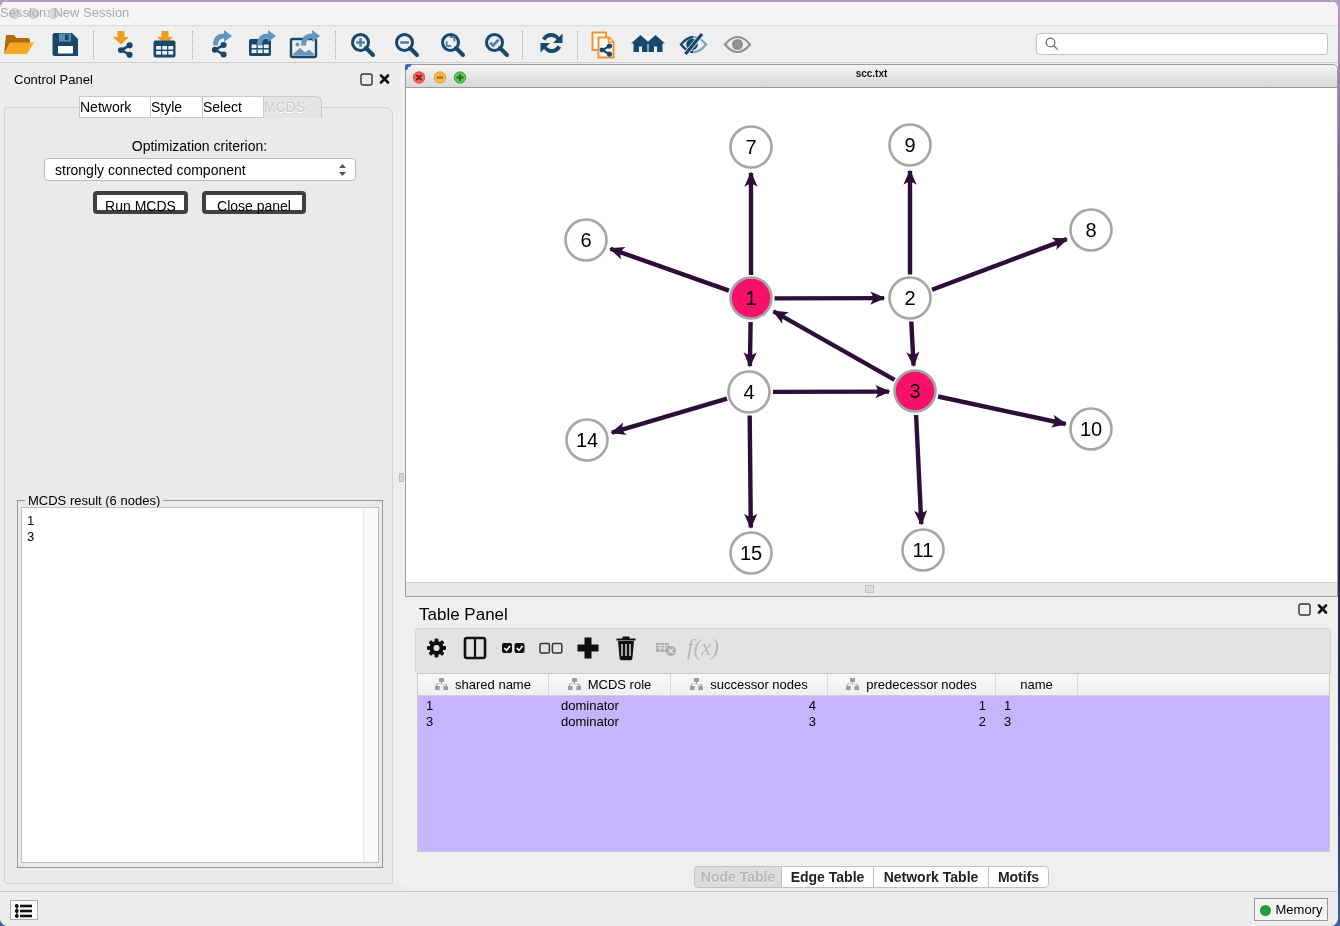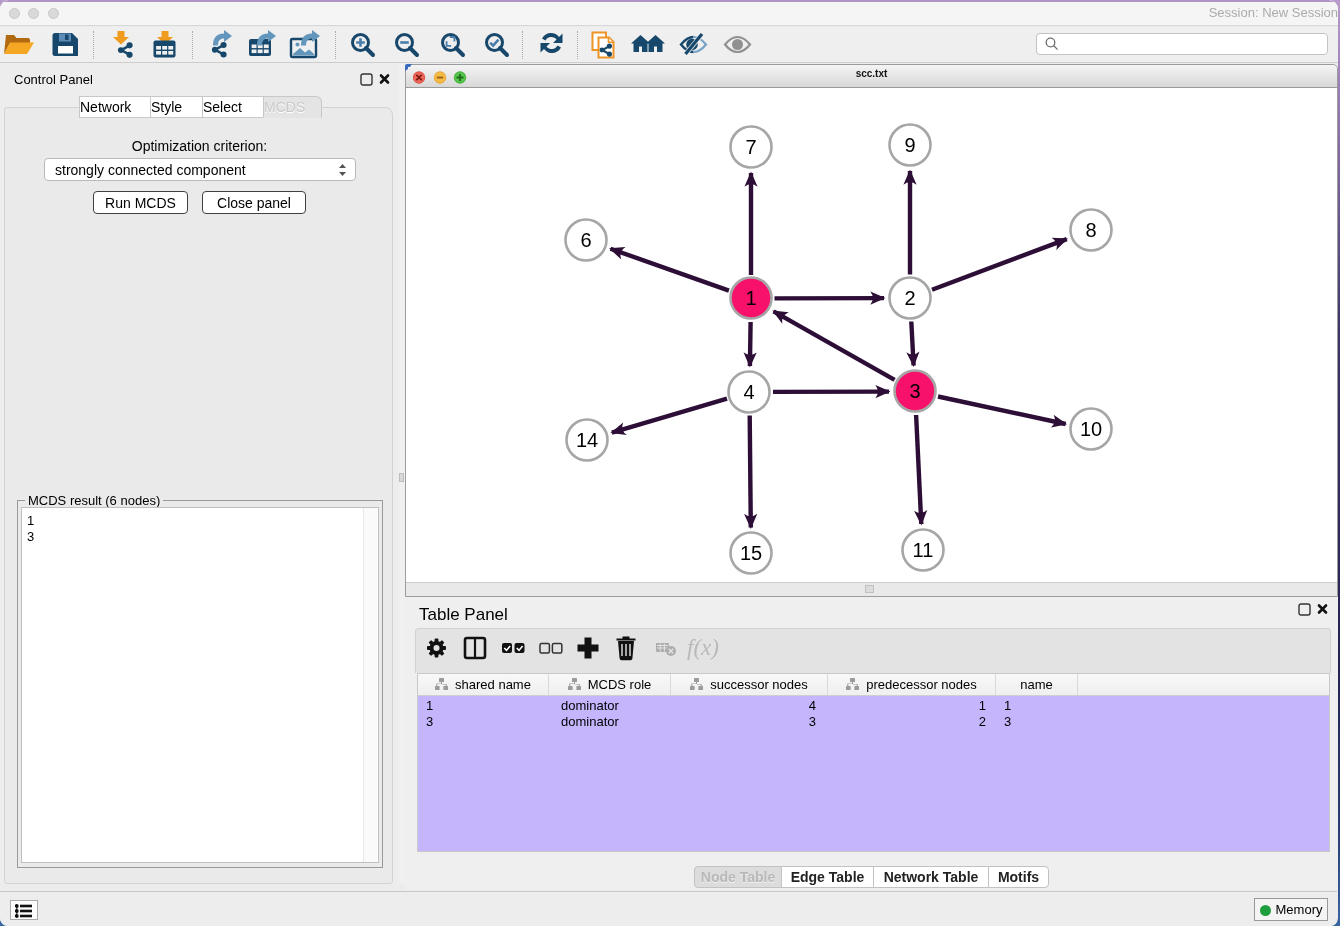--- a/index.html
+++ b/index.html
@@ -1,40 +1,40 @@
 <!DOCTYPE html>
 <html><head><meta charset="utf-8"><style>
 *{margin:0;padding:0;box-sizing:border-box}
 html,body{width:1340px;height:926px;overflow:hidden;font-family:"Liberation Sans",sans-serif}
 body{background:linear-gradient(180deg,#b89bca 0%,#8f74ae 13%,#3c3566 36%,#232350 72%,#2b3f75 90%,#3a66a4 100%)}
 #win{position:absolute;left:0;top:0;width:1338px;height:926px;background:#ececec;border-radius:9px 9px 8px 8px;overflow:hidden}
 #titlebar{position:absolute;left:0;top:0;width:100%;height:26px;background:#f5f5f5;border-bottom:1px solid #d8d8d8}
 .tl{position:absolute;top:8px;width:11px;height:11px;border-radius:50%;background:#d9d9d9;border:1px solid #c8c8c8}
-#title{position:absolute;top:5px;width:100%;text-align:right;font-size:13px;color:#ababab}
+#title{position:absolute;top:5px;width:100%;text-align:left;font-size:13px;color:#ababab}
 #toolbar{position:absolute;left:0;top:27px;width:100%;height:36px;background:#efefef;border-bottom:1px solid #cdcdcd}
 .sep{position:absolute;top:4px;height:28px;width:0;border-left:1px dotted #a9a9a9}
 #search{position:absolute;left:1036px;top:6px;width:292px;height:22px;background:#fff;border:1px solid #c3c3c3;border-radius:4px}
 #cpanel{position:absolute;left:0;top:63px;width:399px;height:821px;background:#ededed}
 #cptitle{position:absolute;left:14px;top:9px;font-size:13px;color:#000}
 #cppane{position:absolute;left:4px;top:44px;width:389px;height:777px;background:#eaeaea;border:1px solid #d2d2d2;border-radius:3px 8px 3px 3px}
 #netwin{position:absolute;left:405px;top:64px;width:933px;height:533px;background:#fff;border:1px solid #9c9c9c;border-radius:5px 5px 0 0}
 #nettitle{position:absolute;left:0;top:0;width:100%;height:23px;background:linear-gradient(#f4f4f4,#d8d8d8);border-bottom:1px solid #9a9a9a;border-radius:5px 5px 0 0}
 #netname{position:absolute;top:3px;width:100%;text-align:center;font-size:10px;font-weight:bold;color:#111}
 #netbottom{position:absolute;left:0;bottom:0;width:100%;height:14px;background:#e9e9e9;border-top:1px solid #cfcfcf}
 #netgrip{position:absolute;left:459px;top:2px;width:9px;height:8px;background:#dcdcdc;border:1px solid #c0c0c0}
 #tpanel{position:absolute;left:405px;top:597px;width:933px;height:293px;background:#efefef}
 #tptitle{position:absolute;left:14px;top:8px;font-size:17px;color:#000}
 #tptoolbar{position:absolute;left:10px;top:31px;width:916px;height:45px;background:#e3e3e3;border:1px solid #d2d2d2;border-bottom:none;border-radius:4px 4px 0 0}
 #ttable{position:absolute;left:12px;top:76px;width:913px;height:179px;background:#c4b5fd;border:1px solid #c9c9c9}
 #statusbar{position:absolute;left:0;top:891px;width:1337px;height:35px;background:#ededed;border-top:1px solid #c9c9c9}
 .ctab{position:absolute;top:33px;height:22px;background:#fff;border:1px solid #c8c8c8;font-size:14px;line-height:21px;color:#000;z-index:2}
 .ctab.sel{background:#e4e4e4;color:#c9c9c9;border-radius:0 6px 0 0;border-color:#c8c8c8;border-bottom-color:#e4e4e4;text-shadow:0 1px 0 #fff}
 #optlbl{position:absolute;left:0;top:75px;width:399px;text-align:center;font-size:14px}
 #combo{position:absolute;left:44px;top:95px;width:312px;height:23px;background:#fff;border:1px solid #b9b9b9;border-radius:4px;font-size:14px;line-height:22px;padding-left:10px}
-.btn{position:absolute;height:23px;background:#fff;border:1px solid #404040;border-radius:4px;font-size:14px;text-align:center;line-height:22px}
+.btn{position:absolute;height:23px;background:#fff;border:4px solid #404040;border-radius:4px;font-size:14px;text-align:center;line-height:22px}
 #mcdsres{position:absolute;left:17px;top:437px;width:366px;height:368px;border:1px solid #9a9a9a;background:#eaeaea}
 #mcdslg{position:absolute;left:7px;top:-8px;background:#eaeaea;padding:0 3px;font-size:13px;line-height:15px}
 #resbox{position:absolute;left:3px;top:6px;width:358px;height:356px;background:#fff;border:1px solid #c0c0c0;font-size:13px;padding:5px 0 0 5px;line-height:16px}
 #ressb{position:absolute;right:1px;top:0;width:14px;height:100%;background:#fafafa;border-left:1px solid #e8e8e8}
 #thead{position:absolute;left:0;top:0;width:100%;height:22px;background:linear-gradient(#f8f8f8,#efefef);border-bottom:1px solid #cfcfcf}
 .th{position:absolute;top:0;height:21px;border-right:1px solid #d9d9d9;font-size:13px;text-align:center;line-height:21px}
 .sorti{margin-right:7px;vertical-align:-1px}
 .trow{position:absolute;left:0;width:100%;height:16px;font-size:13px}
 .trow span{position:absolute;top:0;line-height:16px}
 .btab{position:absolute;top:269px;height:22px;background:#fff;border:1px solid #c2c2c2;font-size:14px;font-weight:bold;text-align:center;line-height:21px;color:#222}

